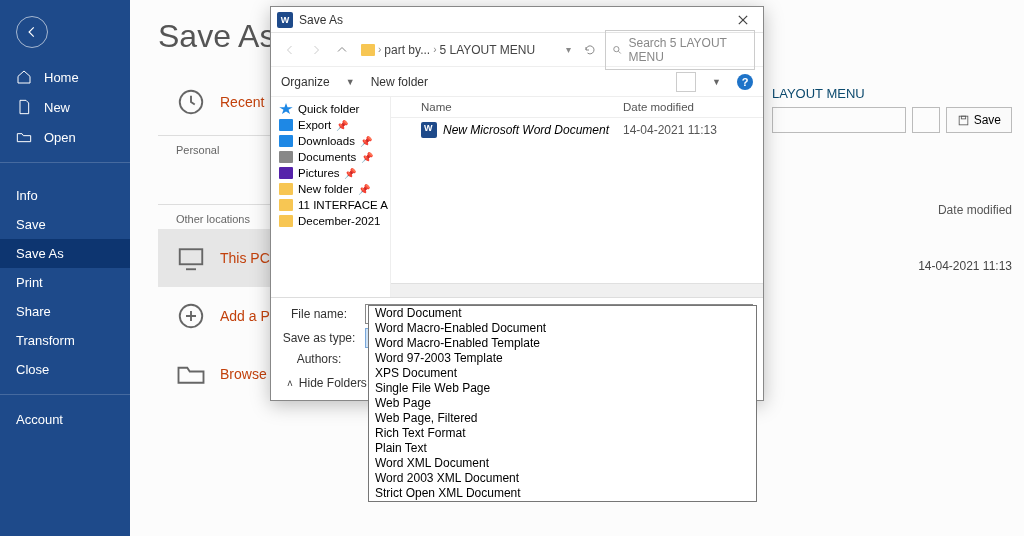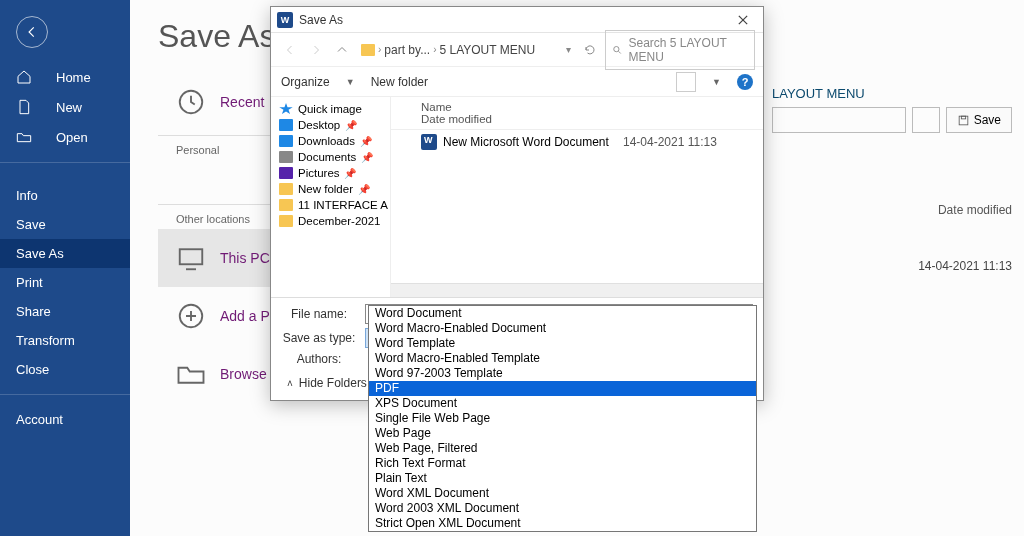--- a/index.html
+++ b/index.html
@@ -3,33 +3,33 @@
 <meta charset="utf-8">
 <style>
 * { margin: 0; padding: 0; box-sizing: border-box; font-family: "Segoe UI", Arial, sans-serif; }
 body { width: 1024px; height: 536px; overflow: hidden; background: #fff; position: relative; }
 
 
 .backstage { display: flex; height: 100%; }
 .blue-sidebar { width: 130px; background: #1e4a8a; color: #fff; font-size: 13px; display: flex; flex-direction: column; padding-top: 16px; }
 .blue-sidebar .back { width: 32px; height: 32px; border: 1px solid rgba(255,255,255,.6); border-radius: 50%; margin: 0 0 14px 16px; display: flex; align-items: center; justify-content: center; cursor: pointer; }
 .blue-sidebar .back svg { width: 14px; height: 14px; stroke: #fff; fill: none; stroke-width: 2; }
-.nav-item { padding: 7px 16px; display: flex; align-items: center; gap: 24px; cursor: pointer; }
+.nav-item { padding: 7px 16px; display: flex; align-items: center; gap: 12px; cursor: pointer; }
 .nav-item.sel { background: #0d3570; }
 .nav-item.gap { margin-top: 8px; }
 .nav-item svg { width: 16px; height: 16px; stroke: #fff; fill: none; stroke-width: 1.5; }
 .nav-sep { height: 1px; background: rgba(255,255,255,.18); margin: 10px 0; }
 
 .main-area { flex: 1; background: #fcfcfc; padding: 18px 28px; position: relative; }
 .page-title { font-size: 32px; font-weight: 300; color: #555; margin-bottom: 18px; }
 .loc-list { width: 260px; }
 .loc-item { display: flex; align-items: center; gap: 14px; padding: 14px 18px; cursor: pointer; }
 .loc-item.sel { background: #e6e6e6; }
 .loc-item svg { width: 30px; height: 30px; stroke: #666; fill: none; stroke-width: 1.5; }
-.loc-item span { font-size: 14px; color: #701a75; }
+.loc-item span { font-size: 14px; color: #c2410c; }
 .loc-label { font-size: 11px; color: #666; padding: 4px 18px; }
 .loc-sep { height: 1px; background: #ddd; margin: 4px 0; }
 
 
 .right-pane { position: absolute; right: 12px; top: 86px; width: 240px; }
 .right-title { font-size: 13px; color: #0c4a6e; margin-bottom: 6px; }
 .save-row { display: flex; gap: 6px; }
 .save-name { flex: 1; height: 26px; border: 1px solid #bbb; }
 .save-type { width: 28px; height: 26px; border: 1px solid #bbb; }
 .save-btn { border: 1px solid #bbb; background: #fafafa; padding: 3px 10px; font-size: 12px; display: flex; align-items: center; gap: 4px; cursor: pointer; }
@@ -66,27 +66,27 @@
 .tree .ico { width: 14px; height: 12px; flex-shrink: 0; }
 .ico.star { background: #1e88e5; clip-path: polygon(50% 0,61% 35%,98% 35%,68% 57%,79% 91%,50% 70%,21% 91%,32% 57%,2% 35%,39% 35%); }
 .ico.folder { background: #f7c653; border-radius: 1px; }
 .ico.desktop { background: #1e88e5; border-radius: 1px; }
 .ico.download { background: #1e88e5; border-radius: 1px; }
 .ico.doc { background: #888; border-radius: 1px; }
 .ico.pic { background: #52a; border-radius: 1px; }
 .tree .pin { width: 10px; height: 10px; color: #999; font-size: 10px; }
 
 .filepane { flex: 1; position: relative; }
-.filecols { display: flex; font-size: 11.5px; color: #555; padding: 4px 10px 4px 30px; border-bottom: 1px solid #eee; flex-direction: column; }
+.filecols { display: flex; font-size: 11.5px; color: #555; padding: 4px 10px 4px 30px; border-bottom: 1px solid #eee; }
 .filecols .c1 { flex: 1; }
 .filecols .c2 { width: 130px; }
 .filerow { display: flex; align-items: center; font-size: 12px; padding: 4px 10px 4px 30px; }
 .filerow .wbadge { width: 16px; height: 16px; background: #1e4a8a; border-radius: 2px; margin-right: 6px; position: relative; }
 .filerow .wbadge::after { content: "W"; color: #fff; font-size: 9px; font-weight: bold; position: absolute; left: 3px; top: 1px; }
-.filerow .c1 { flex: 1; }
+.filerow .c1 { flex: 1; font-style: italic; }
 .filerow .c2 { width: 130px; color: #555; }
 .hscroll { height: 14px; background: #f0f0f0; border-top: 1px solid #e0e0e0; margin-top: auto; }
 
 .bottomform { border-top: 1px solid #ddd; padding: 6px 10px 10px; font-size: 12px; }
 .brow { display: flex; align-items: center; margin-bottom: 4px; }
 .brow label { width: 84px; text-align: center; padding-right: 8px; color: #333; }
 .brow .field { flex: 1; height: 20px; border: 1px solid #7aa7d9; background: #cfe3f7; padding: 1px 5px; font-size: 12px; position: relative; }
 .brow .field.name { background: #fff; border-color: #888; }
 .brow .field .dd { position: absolute; right: 4px; top: 3px; color: #555; font-size: 10px; }
 .hidefolders { display: flex; align-items: center; gap: 6px; font-size: 12px; color: #333; padding: 6px 0 0 6px; cursor: pointer; }
@@ -265,25 +265,25 @@
     <div class="sp"></div>
     <div class="vb"></div>
       <span style="font-size:9px;color:#666">▼</span>
     <div class="help">?</div>
   </div>
 
   <div class="explorer">
     <div class="tree">
       <div class="node">
           <div class="ico star"></div>
-          <span>Quick image</span>
+          <span>Quick folder</span>
         </div>
       <div class="node">
           <div class="ico desktop"></div>
-          <span>Desktop</span>
+          <span>Export</span>
           <span class="pin">📌</span>
         </div>
       <div class="node">
           <div class="ico download"></div>
           <span>Downloads</span>
           <span class="pin">📌</span>
         </div>
       <div class="node">
           <div class="ico doc"></div>
           <span>Documents</span>
@@ -337,24 +337,22 @@
     <div class="hidefolders">
       <span style="font-size:10px">˄</span>
       <span>Hide Folders</span>
     </div>
   </div>
 </div>
 
 <div class="dropdown" id="type-dropdown">
     <div class="opt">Word Document</div>
     <div class="opt">Word Macro-Enabled Document</div>
-    <div class="opt">Word Template</div>
     <div class="opt">Word Macro-Enabled Template</div>
     <div class="opt">Word 97-2003 Template</div>
-    <div class="opt selhov">PDF</div>
     <div class="opt">XPS Document</div>
     <div class="opt">Single File Web Page</div>
     <div class="opt">Web Page</div>
     <div class="opt">Web Page, Filtered</div>
     <div class="opt">Rich Text Format</div>
     <div class="opt">Plain Text</div>
     <div class="opt">Word XML Document</div>
     <div class="opt">Word 2003 XML Document</div>
     <div class="opt">Strict Open XML Document</div>
   </div>

